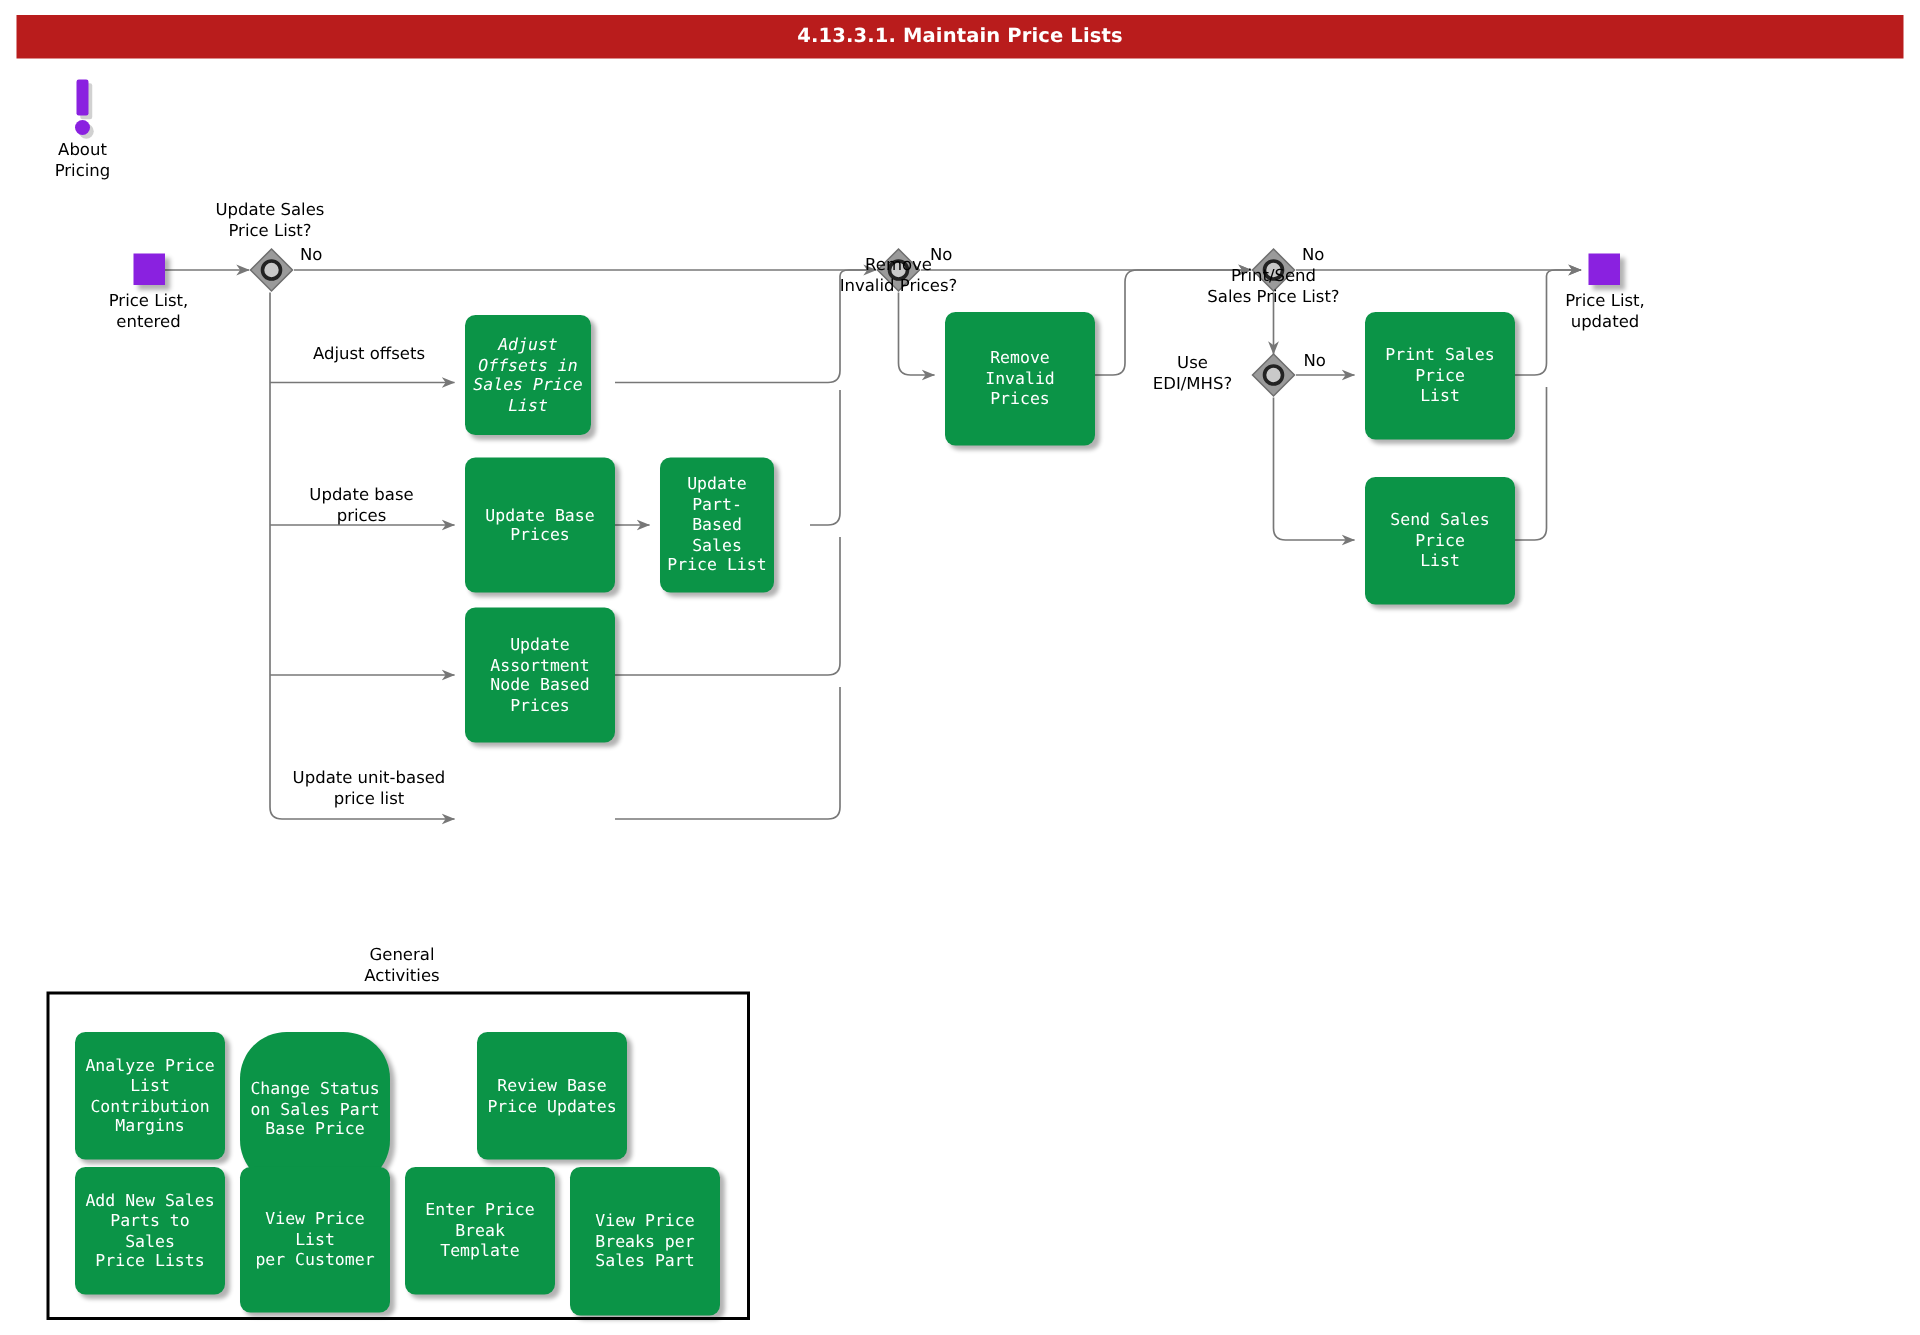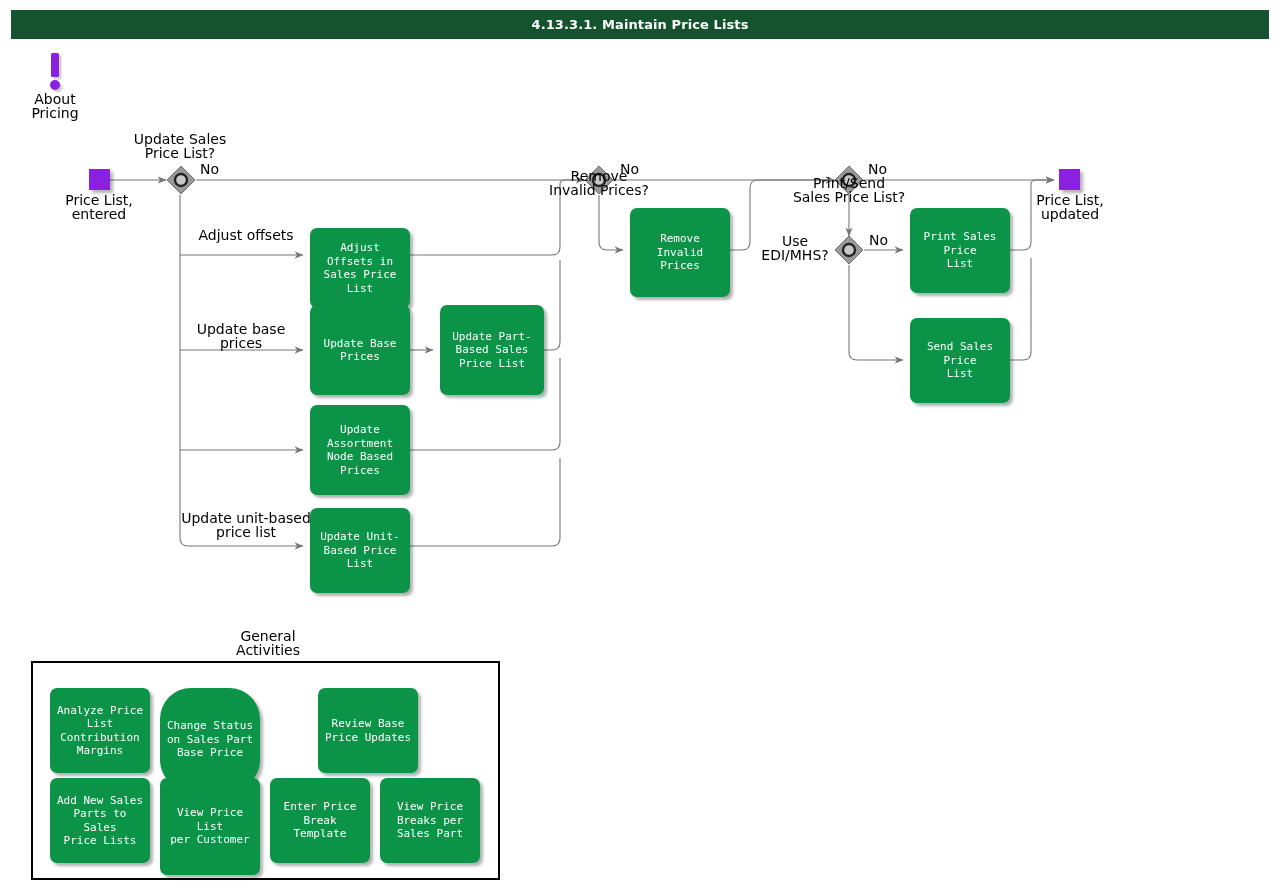--- a/index.html
+++ b/index.html
@@ -8,33 +8,33 @@
     background:#ffffff;
     font-family:"DejaVu Sans Mono","Liberation Mono",monospace;
     position:relative;
     overflow:hidden;
   }
   #canvas{position:absolute;left:0;top:0;width:1280px;height:890px;}
 
   
   .titlebar{
     position:absolute;left:11px;top:10px;width:1258px;height:29px;
-    background:#14532d;
+    background:#b91c1c;
     display:flex;align-items:center;justify-content:center;
   }
   .titlebar .t{
     color:#ffffff;font-size:13px;font-weight:bold;
     font-family:"DejaVu Sans","Liberation Sans",sans-serif;
     letter-spacing:.1px;
   }
 
   
   .lbl{
     position:absolute;
-    font-size:14px;color:#000000;text-align:center;line-height:13.5px;
+    font-size:11px;color:#000000;text-align:center;line-height:13.5px;
     font-family:"DejaVu Sans","Liberation Sans",sans-serif;
     white-space:pre-line;
   }
 
   
   .act{
     position:absolute;
     background:#0B9447;
     border-radius:7px;
     box-shadow:3px 3px 3px rgba(0,0,0,.30);
@@ -197,37 +197,35 @@
   <div class="lbl" style="left:757px;top:235px;width:76px;">Use
 EDI/MHS?</div>
   <div class="lbl" style="left:869px;top:234px;width:24px;text-align:left;">No</div>
 
   <div class="lbl" style="left:191px;top:229px;width:110px;">Adjust offsets</div>
   <div class="lbl" style="left:186px;top:323px;width:110px;">Update base
 prices</div>
   <div class="lbl" style="left:181px;top:512px;width:130px;">Update unit-based
 price list</div>
 
-  <div class="act" style="left:310px;top:228px;width:100px;height:80px;">Adjust Offsets in
+  <div class="act" style="left:310px;top:210px;width:84px;height:80px;font-style:italic;">Adjust Offsets in
 Sales Price List</div>
 
   <div class="act" style="left:310px;top:305px;width:100px;height:90px;">Update Base
 Prices</div>
 
-  <div class="act" style="left:440px;top:305px;width:104px;height:90px;">Update Part-
+  <div class="act" style="left:440px;top:305px;width:76px;height:90px;">Update Part-
 Based Sales
 Price List</div>
 
   <div class="act" style="left:310px;top:405px;width:100px;height:90px;">Update
 Assortment
 Node Based
 Prices</div>
 
-  <div class="act" style="left:310px;top:508px;width:100px;height:85px;">Update Unit-
-Based Price List</div>
 
   <div class="act" style="left:630px;top:208px;width:100px;height:89px;">Remove Invalid
 Prices</div>
 
   <div class="act" style="left:910px;top:208px;width:100px;height:85px;">Print Sales Price
 List</div>
 
   <div class="act" style="left:910px;top:318px;width:100px;height:85px;">Send Sales Price
 List</div>
 
@@ -245,17 +243,17 @@
   <div class="act" style="left:270px;top:688px;width:100px;height:85px;margin-left:48px;">Review Base
 Price Updates</div>
 
   <div class="act" style="left:50px;top:778px;width:100px;height:85px;">Add New Sales
 Parts to Sales
 Price Lists</div>
   <div class="act" style="left:160px;top:778px;width:100px;height:97px;">View Price List
 per Customer</div>
   <div class="act" style="left:270px;top:778px;width:100px;height:85px;">Enter Price
 Break Template</div>
-  <div class="act" style="left:380px;top:778px;width:100px;height:85px;">View Price
+  <div class="act" style="left:380px;top:778px;width:100px;height:99px;">View Price
 Breaks per
 Sales Part</div>
 
 </div>
 
 </body></html>

